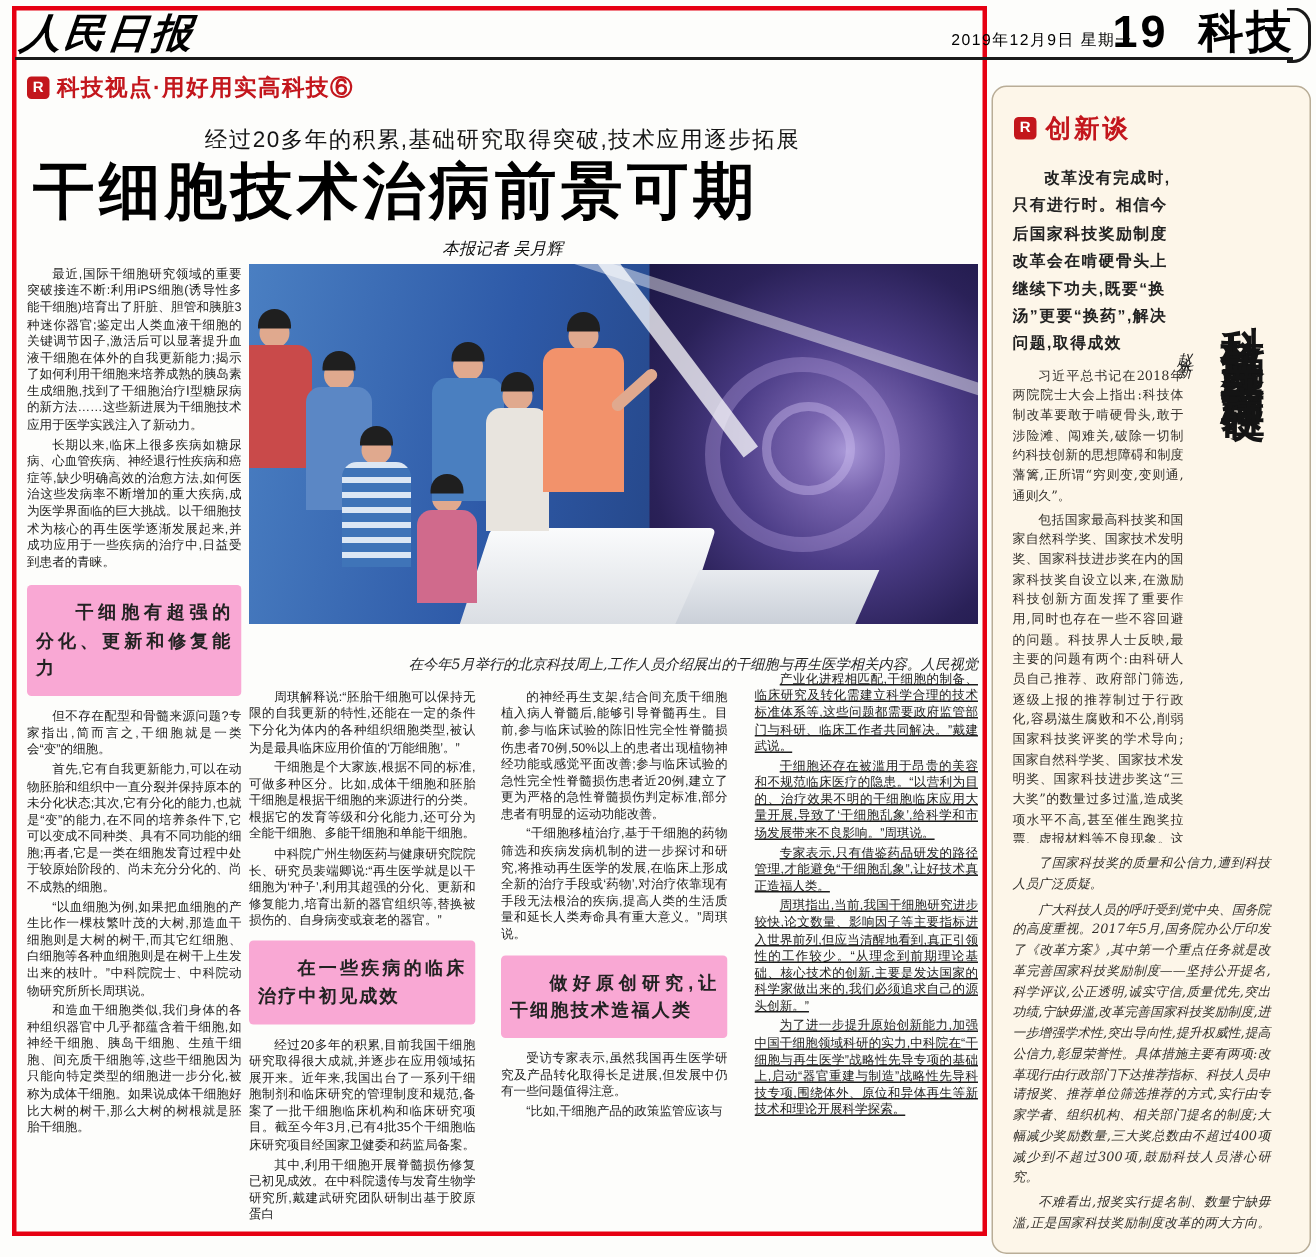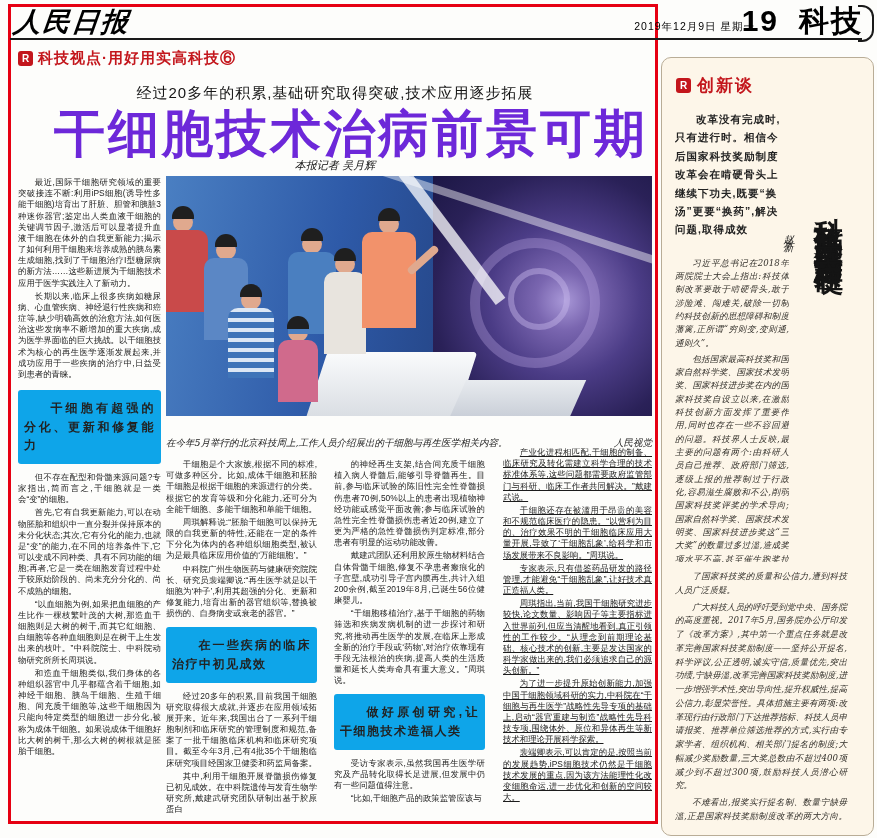--- a/index.html
+++ b/index.html
@@ -31,28 +31,28 @@
 
   .kicker{left:18px;top:49px;display:flex;align-items:center;gap:5px;z-index:3;}
   .brand-mark{
     width:15px;height:15px;background:#c3161c;color:#fff;border-radius:3px;
     display:flex;align-items:center;justify-content:center;
     font-size:10px;font-weight:bold;flex:0 0 auto;
   }
   .kicker-text{color:#c3161c;font-weight:bold;font-size:15px;letter-spacing:1px;text-align:right;}
 
   .subtitle{left:30px;top:84px;width:610px;text-align:center;font-size:15px;letter-spacing:1px;color:#151515;z-index:3;}
-  .headline{left:22px;top:100px;width:626px;text-align:right;font-size:51px;font-weight:900;letter-spacing:3px;color:#6d28d9;z-index:3;}
+  .headline{left:22px;top:100px;width:626px;text-align:left;font-size:41px;font-weight:900;letter-spacing:3px;color:#000000;z-index:3;}
   .byline{left:22px;top:158px;width:626px;text-align:center;font-size:11px;font-family:"DejaVu Serif", serif;font-style:italic;z-index:3;}
 
   
   .body-col{font-size:8.4px;line-height:1.33;text-align:justify;overflow:hidden;color:#1c1c1c;z-index:3;}
   .body-col p{margin:0 0 2px 0;text-indent:2em;}
   .subhead{
-    background:#0ea5e9;border-radius:3px;padding:9px 6px;margin:8px 0;
+    background:#f9a8d4;border-radius:3px;padding:9px 6px;margin:8px 0;
     font-size:12px;font-weight:bold;line-height:1.55;text-indent:2.2em;
     letter-spacing:1.5px;color:#222;
   }
   .col1{left:18px;top:177px;width:143px;height:640px;}
   .col2{left:166px;top:459px;width:151px;height:356px;}
   .col3{left:334px;top:459px;width:151px;height:356px;}
   .col4{left:503px;top:447px;width:149px;height:356px;text-decoration:underline;}
 
   
   .photo{
@@ -69,34 +69,34 @@
   .ph-glass2{position:absolute;left:212px;top:-10px;width:300px;height:8px;background:rgba(255,255,255,.45);transform:rotate(18deg);transform-origin:left top;}
   .ph-counter{position:absolute;left:150px;bottom:-6px;width:150px;height:70px;background:linear-gradient(#fafbfc,#d7dbe1);transform:skewX(-18deg);border-radius:4px;}
   .ph-counter2{position:absolute;left:290px;bottom:-10px;width:120px;height:46px;background:linear-gradient(#e8ebef,#c2c8d2);transform:skewX(-24deg);}
   .fig{position:absolute;display:flex;flex-direction:column;align-items:center;}
   .fig .hair{width:22px;height:13px;background:#1f1f1f;border-radius:11px 11px 0 0;margin-bottom:-7px;z-index:2;}
   .fig .head{width:20px;height:20px;border-radius:50%;background:#e0a98e;}
   .fig .torso{width:50px;height:82px;border-radius:10px 10px 0 0;margin-top:-2px;}
   .fig .arm{position:absolute;width:38px;height:8px;background:#e0a98e;border-radius:5px;transform:rotate(-42deg);right:-26px;top:24px;}
 
   .caption-row{
-    left:166px;top:437px;width:486px;display:flex;justify-content:space-between;
+    left:166px;top:437px;width:486px;display:flex;justify-content:flex-end;
     font-family:"DejaVu Serif", serif;font-style:italic;font-size:9.5px;color:#222;z-index:3;
   }
 
   
   .sidebar{
     left:661px;top:57px;width:211px;height:777px;
     background:#fdf6e9;border:1px solid #b9ad97;border-radius:10px;z-index:3;
   }
   .sb-header{position:absolute;left:14px;top:16px;display:flex;align-items:center;gap:6px;}
   .sb-title{color:#c3161c;font-weight:bold;font-size:17px;letter-spacing:2px;}
   .sb-left{position:absolute;left:13px;top:52px;width:114px;height:452px;overflow:hidden;}
   .sb-intro{font-weight:bold;font-size:10.5px;line-height:1.75;letter-spacing:1px;text-indent:2em;color:#222;}
-  .sb-body{margin-top:18px;font-family:"DejaVu Serif", serif;font-style:italic;font-size:8.6px;line-height:1.55;color:#33302b;text-align:justify;}
+  .sb-body{margin-top:6px;font-family:"DejaVu Serif", serif;font-size:8.6px;line-height:1.55;color:#33302b;text-align:justify;}
   .sb-body p{margin:0 0 3px 0;text-indent:2em;}
   .sb-vtitle{
     position:absolute;right:24px;top:136px;height:380px;
     writing-mode:vertical-rl;font-family:"DejaVu Serif", serif;font-weight:bold;
     font-size:29px;letter-spacing:5px;color:#141414;
   }
   .sb-author{
     position:absolute;right:78px;top:168px;writing-mode:vertical-rl;
     font-family:"DejaVu Serif", serif;font-style:italic;font-size:10px;letter-spacing:4px;color:#222;
   }
@@ -190,52 +190,50 @@
   <div>
       <p>但不存在配型和骨髓来源问题?专家指出,简而言之,干细胞就是一类会“变”的细胞。</p>
       <p>首先,它有自我更新能力,可以在动物胚胎和组织中一直分裂并保持原本的未分化状态;其次,它有分化的能力,也就是“变”的能力,在不同的培养条件下,它可以变成不同种类、具有不同功能的细胞;再者,它是一类在细胞发育过程中处于较原始阶段的、尚未充分分化的、尚不成熟的细胞。</p>
       <p>“以血细胞为例,如果把血细胞的产生比作一棵枝繁叶茂的大树,那造血干细胞则是大树的树干,而其它红细胞、白细胞等各种血细胞则是在树干上生发出来的枝叶。”中科院院士、中科院动物研究所所长周琪说。</p>
       <p>和造血干细胞类似,我们身体的各种组织器官中几乎都蕴含着干细胞,如神经干细胞、胰岛干细胞、生殖干细胞、间充质干细胞等,这些干细胞因为只能向特定类型的细胞进一步分化,被称为成体干细胞。如果说成体干细胞好比大树的树干,那么大树的树根就是胚胎干细胞。</p>
     </div>
 </div>
 
 <div class="abs body-col col2">
   <div>
+      <p>周琪解释说:“胚胎干细胞可以保持无限的自我更新的特性,还能在一定的条件下分化为体内的各种组织细胞类型,被认为是最具临床应用价值的‘万能细胞’。”</p>
       <p>干细胞是个大家族,根据不同的标准,可做多种区分。比如,成体干细胞和胚胎干细胞是根据干细胞的来源进行的分类。根据它的发育等级和分化能力,还可分为全能干细胞、多能干细胞和单能干细胞。</p>
-      <p>周琪解释说:“胚胎干细胞可以保持无限的自我更新的特性,还能在一定的条件下分化为体内的各种组织细胞类型,被认为是最具临床应用价值的‘万能细胞’。”</p>
       <p>中科院广州生物医药与健康研究院院长、研究员裴端卿说:“再生医学就是以干细胞为‘种子’,利用其超强的分化、更新和修复能力,培育出新的器官组织等,替换被损伤的、自身病变或衰老的器官。”</p>
     </div>
   <h3 class="subhead">在一些疾病的临床治疗中初见成效</h3>
   <div>
       <p>经过20多年的积累,目前我国干细胞研究取得很大成就,并逐步在应用领域拓展开来。近年来,我国出台了一系列干细胞制剂和临床研究的管理制度和规范,备案了一批干细胞临床机构和临床研究项目。截至今年3月,已有4批35个干细胞临床研究项目经国家卫健委和药监局备案。</p>
       <p>其中,利用干细胞开展脊髓损伤修复已初见成效。在中科院遗传与发育生物学研究所,戴建武研究团队研制出基于胶原蛋白</p>
     </div>
 </div>
 
 <div class="abs body-col col3">
   <div>
       <p>的神经再生支架,结合间充质干细胞植入病人脊髓后,能够引导脊髓再生。目前,参与临床试验的陈旧性完全性脊髓损伤患者70例,50%以上的患者出现植物神经功能或感觉平面改善;参与临床试验的急性完全性脊髓损伤患者近20例,建立了更为严格的急性脊髓损伤判定标准,部分患者有明显的运动功能改善。</p>
-      <p>戴建武团队还利用胶原生物材料结合自体骨髓干细胞,修复不孕患者瘢痕化的子宫壁,成功引导子宫内膜再生,共计入组200余例,截至2019年8月,已诞生56位健康婴儿。</p>
       <p>“干细胞移植治疗,基于干细胞的药物筛选和疾病发病机制的进一步探讨和研究,将推动再生医学的发展,在临床上形成全新的治疗手段或‘药物’,对治疗依靠现有手段无法根治的疾病,提高人类的生活质量和延长人类寿命具有重大意义。”周琪说。</p>
     </div>
   <h3 class="subhead">做好原创研究,让干细胞技术造福人类</h3>
   <div>
       <p>受访专家表示,虽然我国再生医学研究及产品转化取得长足进展,但发展中仍有一些问题值得注意。</p>
       <p>“比如,干细胞产品的政策监管应该与</p>
     </div>
 </div>
 
 <div class="abs body-col col4">
   <div>
       <p>产业化进程相匹配,干细胞的制备、临床研究及转化需建立科学合理的技术标准体系等,这些问题都需要政府监管部门与科研、临床工作者共同解决。”戴建武说。</p>
       <p>干细胞还存在被滥用于昂贵的美容和不规范临床医疗的隐患。“以营利为目的、治疗效果不明的干细胞临床应用大量开展,导致了‘干细胞乱象’,给科学和市场发展带来不良影响。”周琪说。</p>
       <p>专家表示,只有借鉴药品研发的路径管理,才能避免“干细胞乱象”,让好技术真正造福人类。</p>
       <p>周琪指出,当前,我国干细胞研究进步较快,论文数量、影响因子等主要指标进入世界前列,但应当清醒地看到,真正引领性的工作较少。“从理念到前期理论基础、核心技术的创新,主要是发达国家的科学家做出来的,我们必须追求自己的源头创新。”</p>
       <p>为了进一步提升原始创新能力,加强中国干细胞领域科研的实力,中科院在“干细胞与再生医学”战略性先导专项的基础上,启动“器官重建与制造”战略性先导科技专项,围绕体外、原位和异体再生等新技术和理论开展科学探索。</p>
-      <p>裴端卿表示,可以肯定的是,按照当前的发展趋势,iPS细胞技术仍然是干细胞技术发展的重点,因为该方法能理性化改变细胞命运,进一步优化和创新的空间较大。</p>
     </div>
 </div>
 
 <div class="abs sidebar">
   <div class="sb-header">
     <span class="brand-mark">R</span>
     <span class="sb-title">创新谈</span>
   </div>
   <div class="sb-left">
     <div class="sb-intro">改革没有完成时,只有进行时。相信今后国家科技奖励制度改革会在啃硬骨头上继续下功夫,既要“换汤”更要“换药”,解决问题,取得成效</div>

